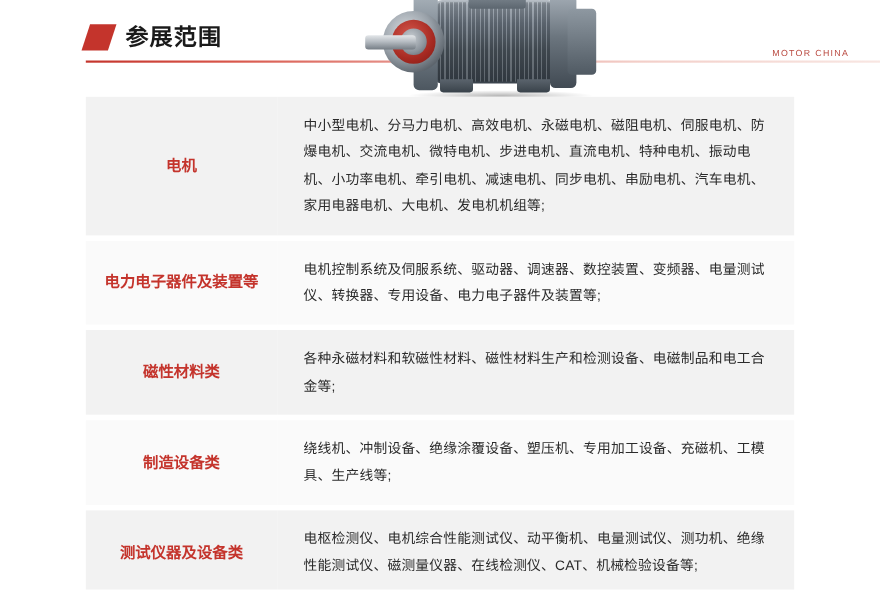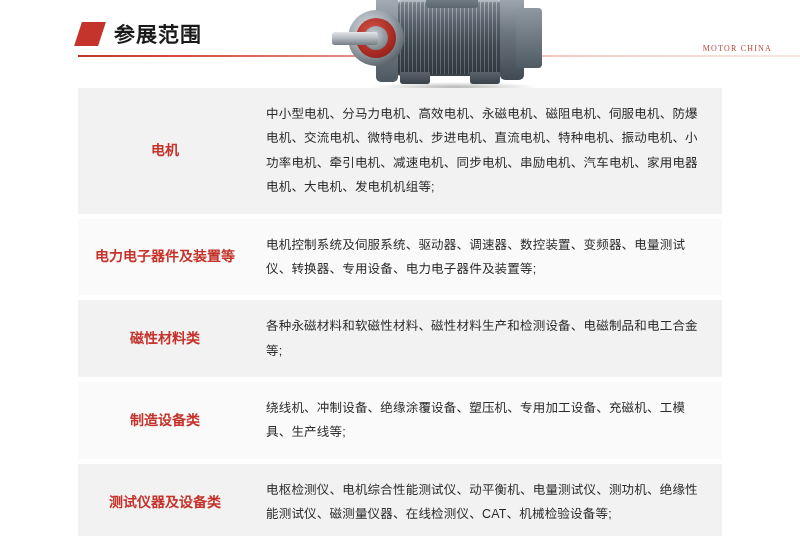--- a/index.html
+++ b/index.html
@@ -64,21 +64,21 @@
     letter-spacing: 1px;
     line-height: 1;
   }
   .brand-mark {
     position: absolute;
     right: 28px;
     top: 44px;
     font-size: 8px;
     letter-spacing: 1.2px;
     color: #b9483f;
-    font-family: Liberation Serif, serif;
+    font-family: Liberation Sans, sans-serif;
   }
 
   
   .motor {
     position: absolute;
     left: 330px;
     top: -6px;
     width: 240px;
     height: 100px;
     z-index: 3;
@@ -231,21 +231,21 @@
     flex: 1 1 auto;
     padding: 14px 16px 14px 14px;
     box-sizing: border-box;
     color: #2b2b2b;
     font-size: 12.5px;
     line-height: 1.95;
     letter-spacing: .2px;
     display: flex;
     align-items: center;
   }
-  .desc span { display: block; }
+  .desc span { display: block; margin-left: 10px; }
   .spacer { height: 5px; background: #ffffff; }
 </style>
 </head>
 <body>
 
 <div class="header">
   <div class="header-rule"></div>
 
   <div class="motor">
     <div class="shadow"></div>

